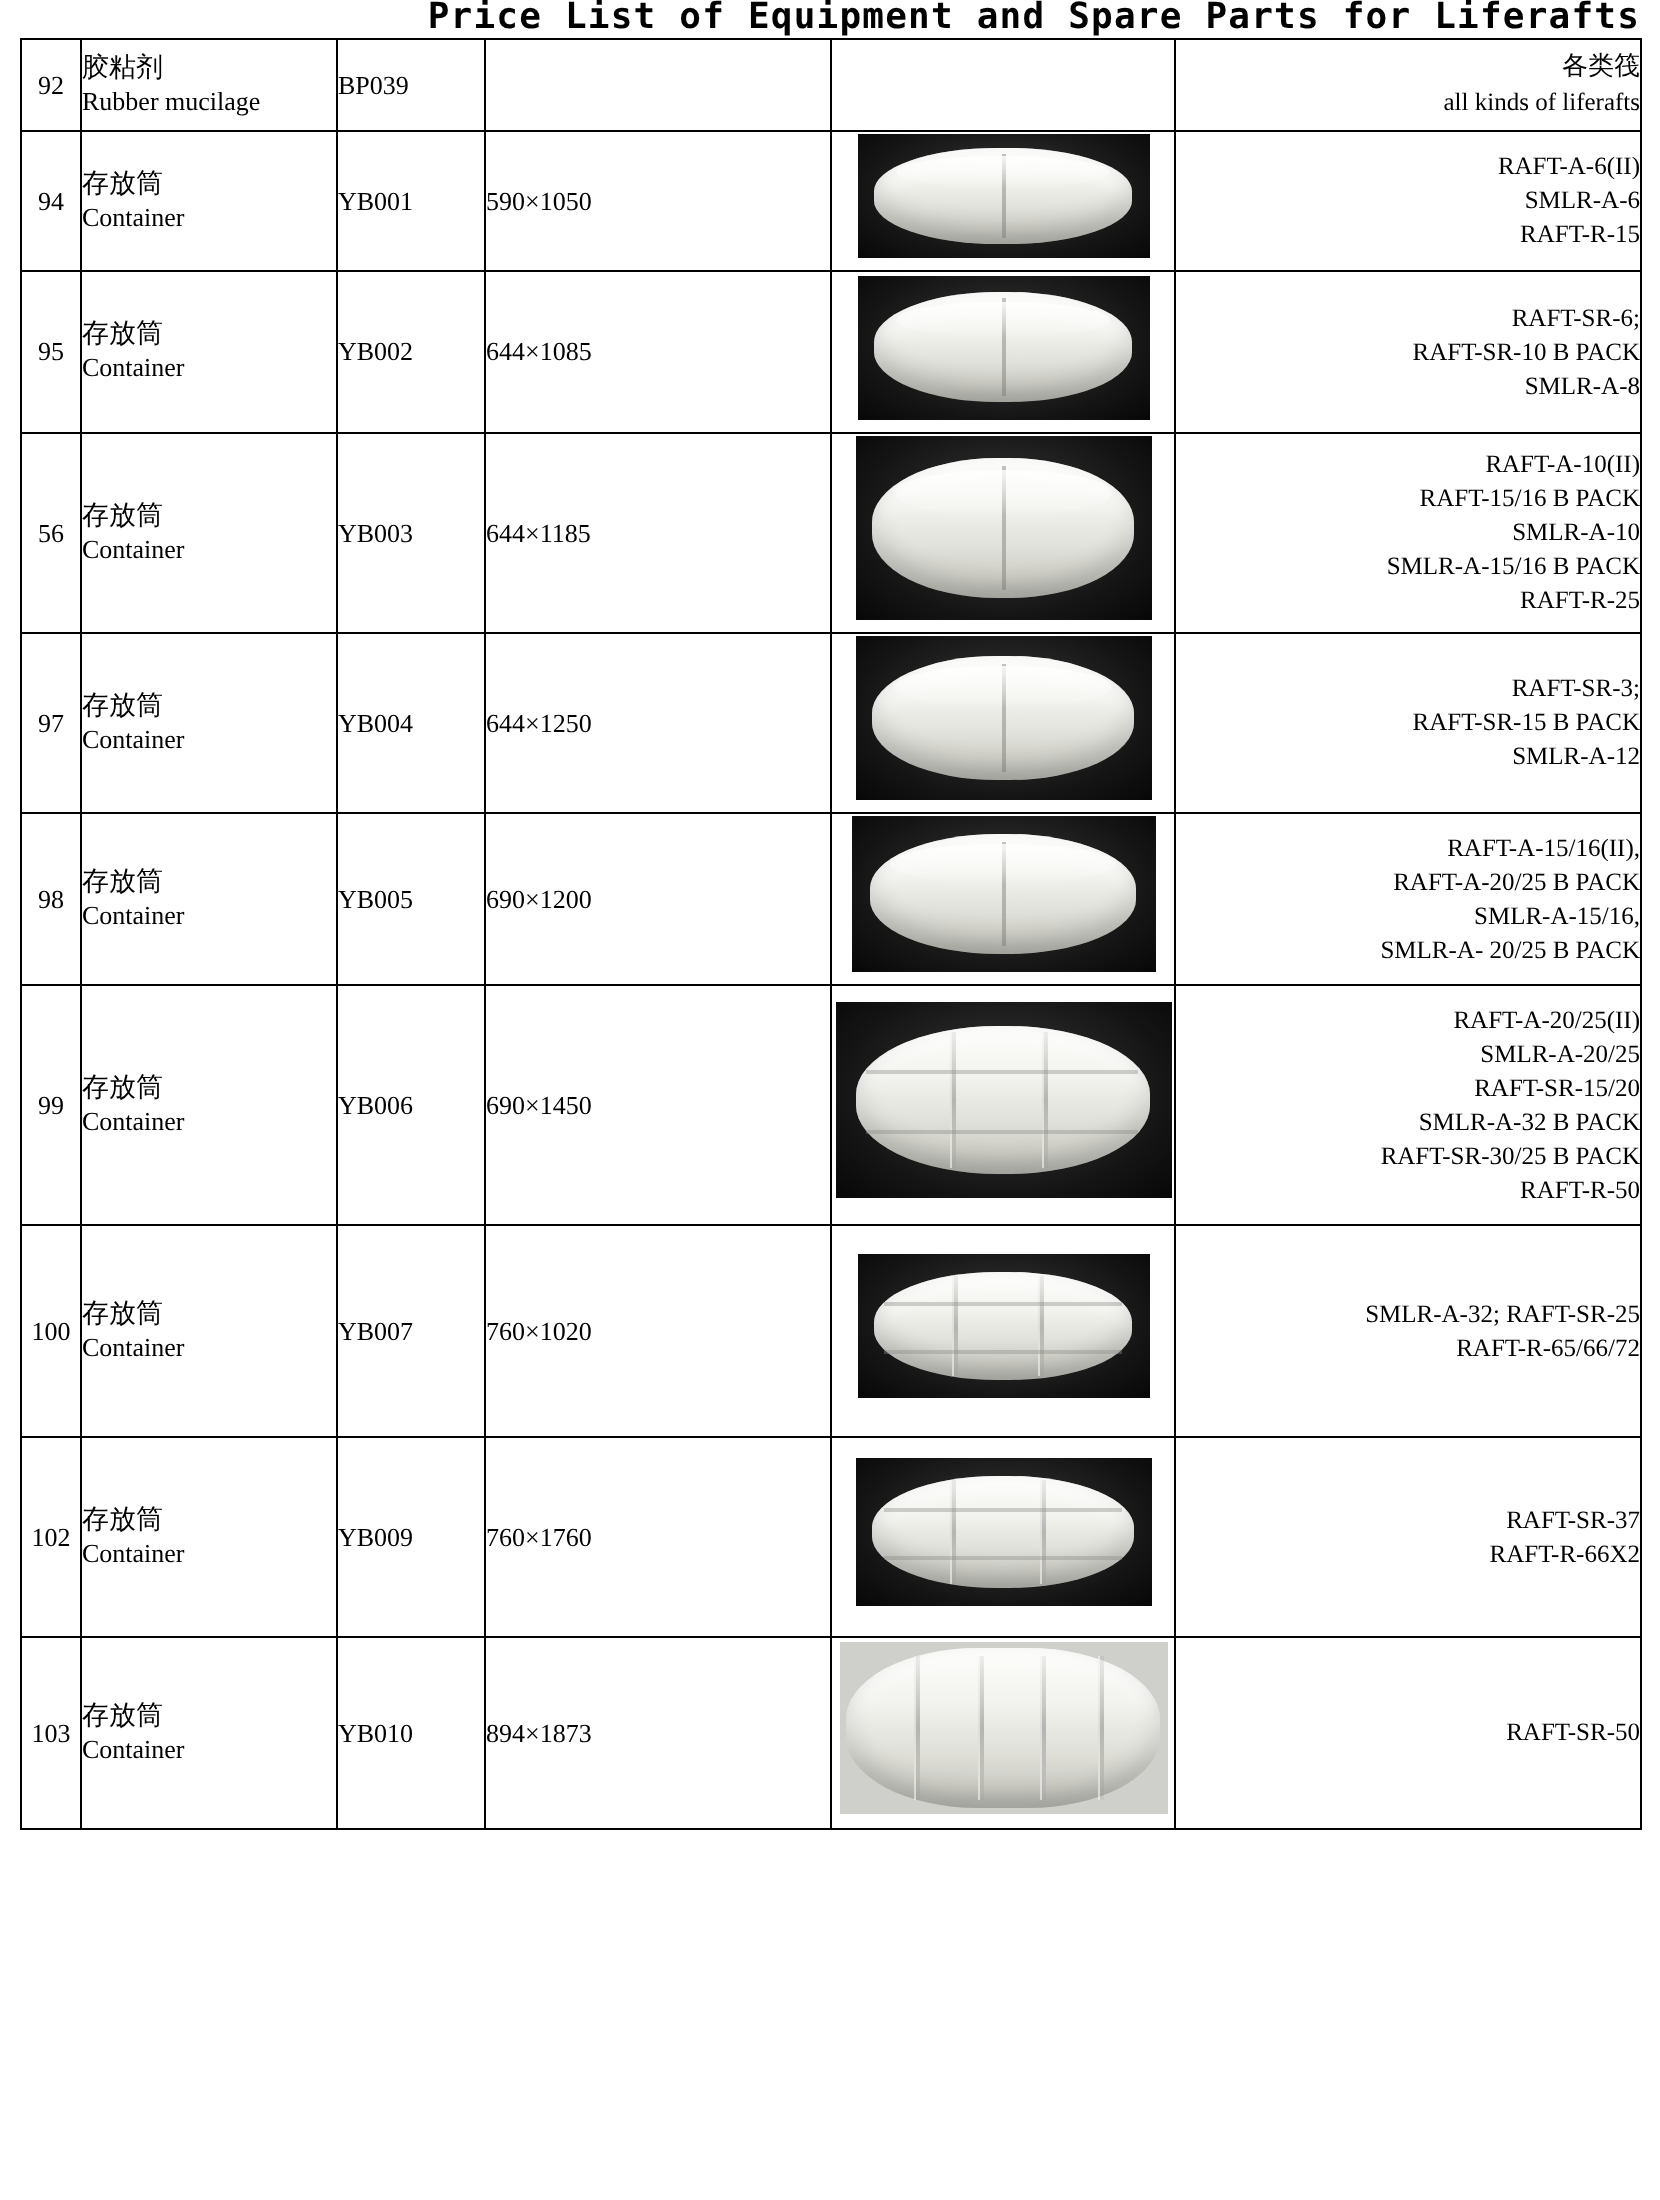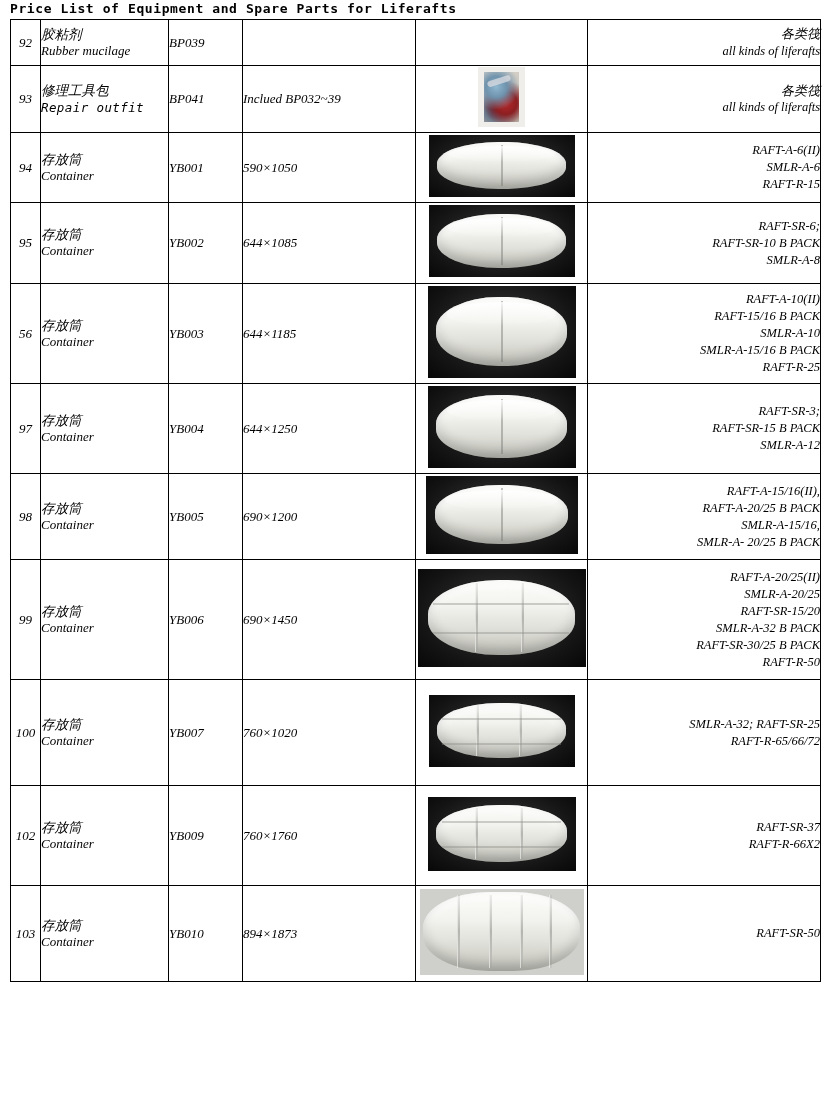--- a/index.html
+++ b/index.html
@@ -15,36 +15,35 @@
     color: #000000;
     overflow: hidden;
   }
   .page {
     position: relative;
     width: 830px;
     height: 1100px;
     padding: 0 10px;
   }
   .doc-title {
-    text-align: left;
+    text-align: right;
     font-family: "DejaVu Sans Mono", monospace;
-    font-size: 13px;
+    font-size: 18px;
     font-weight: bold;
     letter-spacing: 0.6px;
     line-height: 17px;
     padding-top: 0px;
     margin-bottom: 2px;
     white-space: nowrap;
   }
   table.price-table {
     border-collapse: collapse;
     width: 810px;
     table-layout: fixed;
     border: 1.5px solid #000;
-    font-style: italic;
   }
   table.price-table td {
     border: 1px solid #000000;
     vertical-align: middle;
     padding: 0;
   }
   col.c-no    { width: 30px; }
   col.c-name  { width: 128px; }
   col.c-code  { width: 74px; }
   col.c-spec  { width: 173px; }
@@ -209,39 +208,20 @@
         </td>
         <td class="cell-code">BP039</td>
         <td class="cell-spec"></td>
         <td class="cell-img"></td>
         <td class="cell-apply">
           <span class="line cn-line">各类筏</span>
           <span class="line">all kinds of liferafts</span>
         </td>
       </tr>
 
-      <tr style="height:67px;">
-        <td class="cell-no">93</td>
-        <td class="cell-name mono">
-          <span class="cn">修理工具包</span>
-          <span class="en">Repair outfit</span>
-        </td>
-        <td class="cell-code">BP041</td>
-        <td class="cell-spec">Inclued BP032~39</td>
-        <td class="cell-img">
-          <span class="img-box kit-bg" style="width:47px;height:60px;">
-            <span class="kit-inner"></span>
-            <span class="kit-strap"></span>
-          </span>
-        </td>
-        <td class="cell-apply">
-          <span class="line cn-line">各类筏</span>
-          <span class="line">all kinds of liferafts</span>
-        </td>
-      </tr>
 
       <tr style="height:70px;">
         <td class="cell-no">94</td>
         <td class="cell-name">
           <span class="cn">存放筒</span>
           <span class="en">Container</span>
         </td>
         <td class="cell-code">YB001</td>
         <td class="cell-spec">590×1050</td>
         <td class="cell-img">

